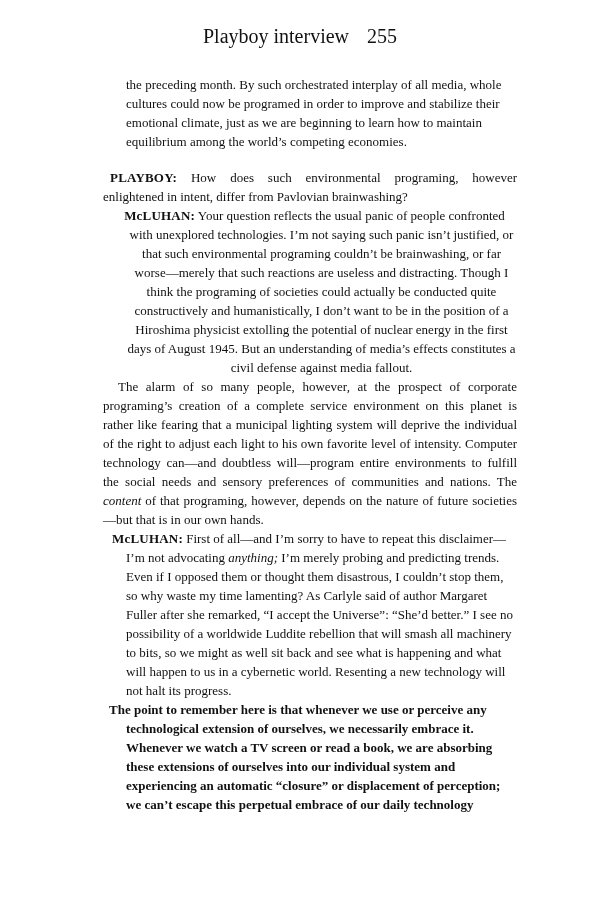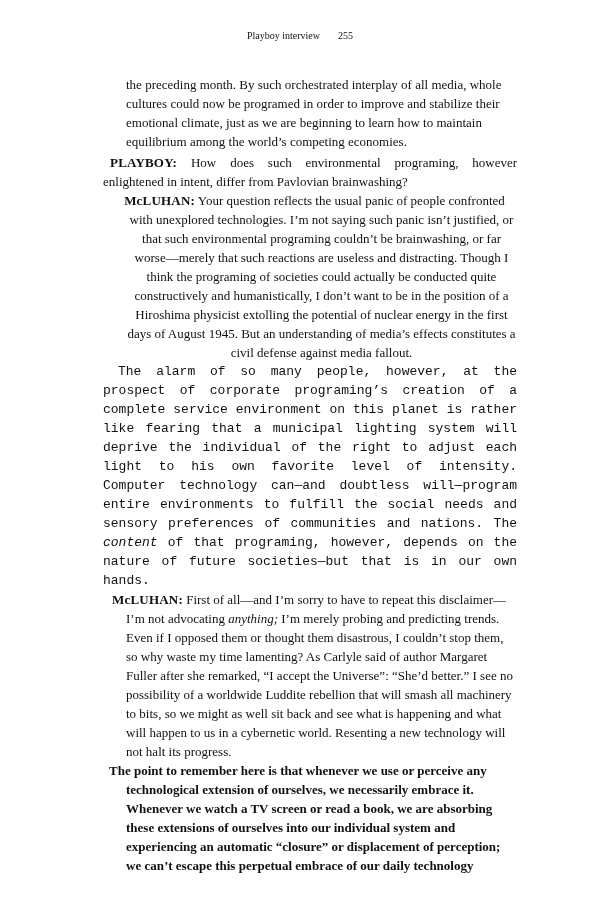--- a/index.html
+++ b/index.html
@@ -1,27 +1,27 @@
 <!DOCTYPE html>
 <html><head>
 <meta charset="utf-8">
 <style>
   html, body { margin: 0; padding: 0; background: #ffffff; }
   body { width: 600px; height: 900px; position: relative; overflow: hidden;
          font-family: "Liberation Serif", "DejaVu Serif", serif; color: #111; }
   .header { position: absolute; top: 27px; left: 0; width: 600px; text-align: center;
-            font-size: 10px; line-height: 18px; }
+            font-size: 20px; line-height: 18px; }
   .header .num { margin-left: 18px; }
   .page { position: absolute; top: 75px; left: 103px; width: 414px;
           font-size: 13px; line-height: 19px; }
   .p { margin: 0; }
   .hang { padding-left: 23px; }
   .hang-para { padding-left: 23px; text-indent: -14px; font-weight: bold; }
-  .just-indent { text-align: justify; text-indent: 15px; font-family: Liberation Mono, monospace; }
-  .q { text-align: justify; text-indent: 7px; margin-top: 2px; }
+  .just-indent { text-align: justify; text-indent: 15px; }
+  .q { text-align: justify; text-indent: 7px; margin-top: 17px; }
   .spk { font-weight: bold; letter-spacing: 0.2px; }
   .ans { padding-left: 23px; text-indent: -14px; }
   em { font-style: italic; }
 </style>
 </head>
 <body>
 
 <div class="header">
   <span>Playboy interview</span><span class="num">255</span>
 </div>

